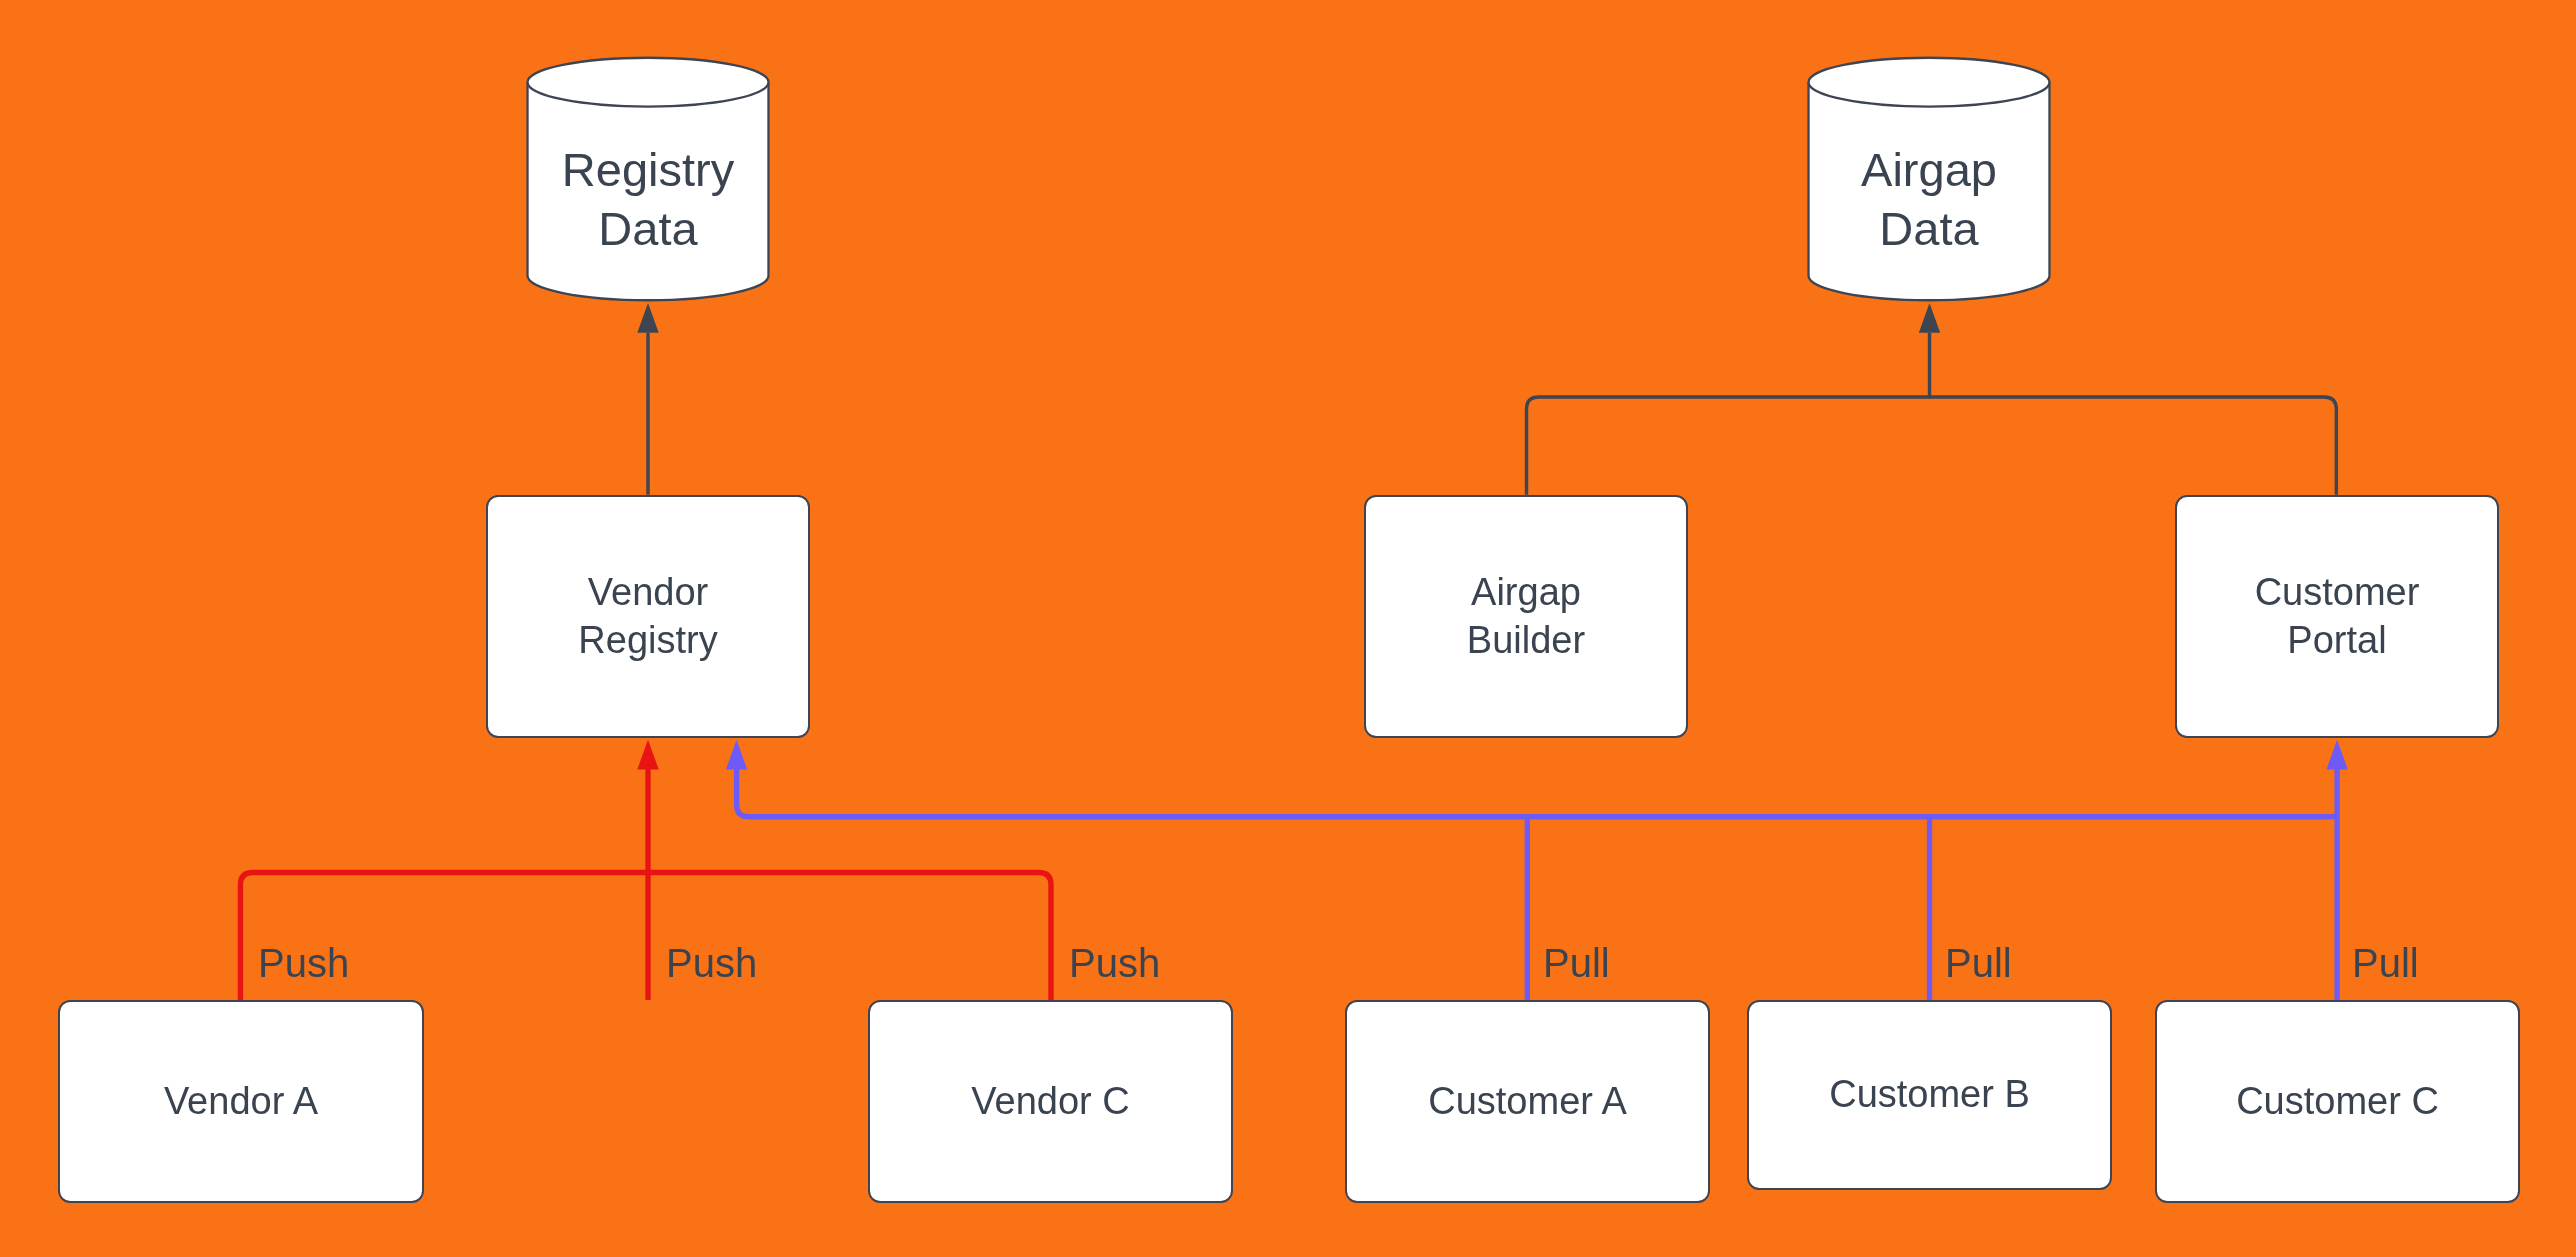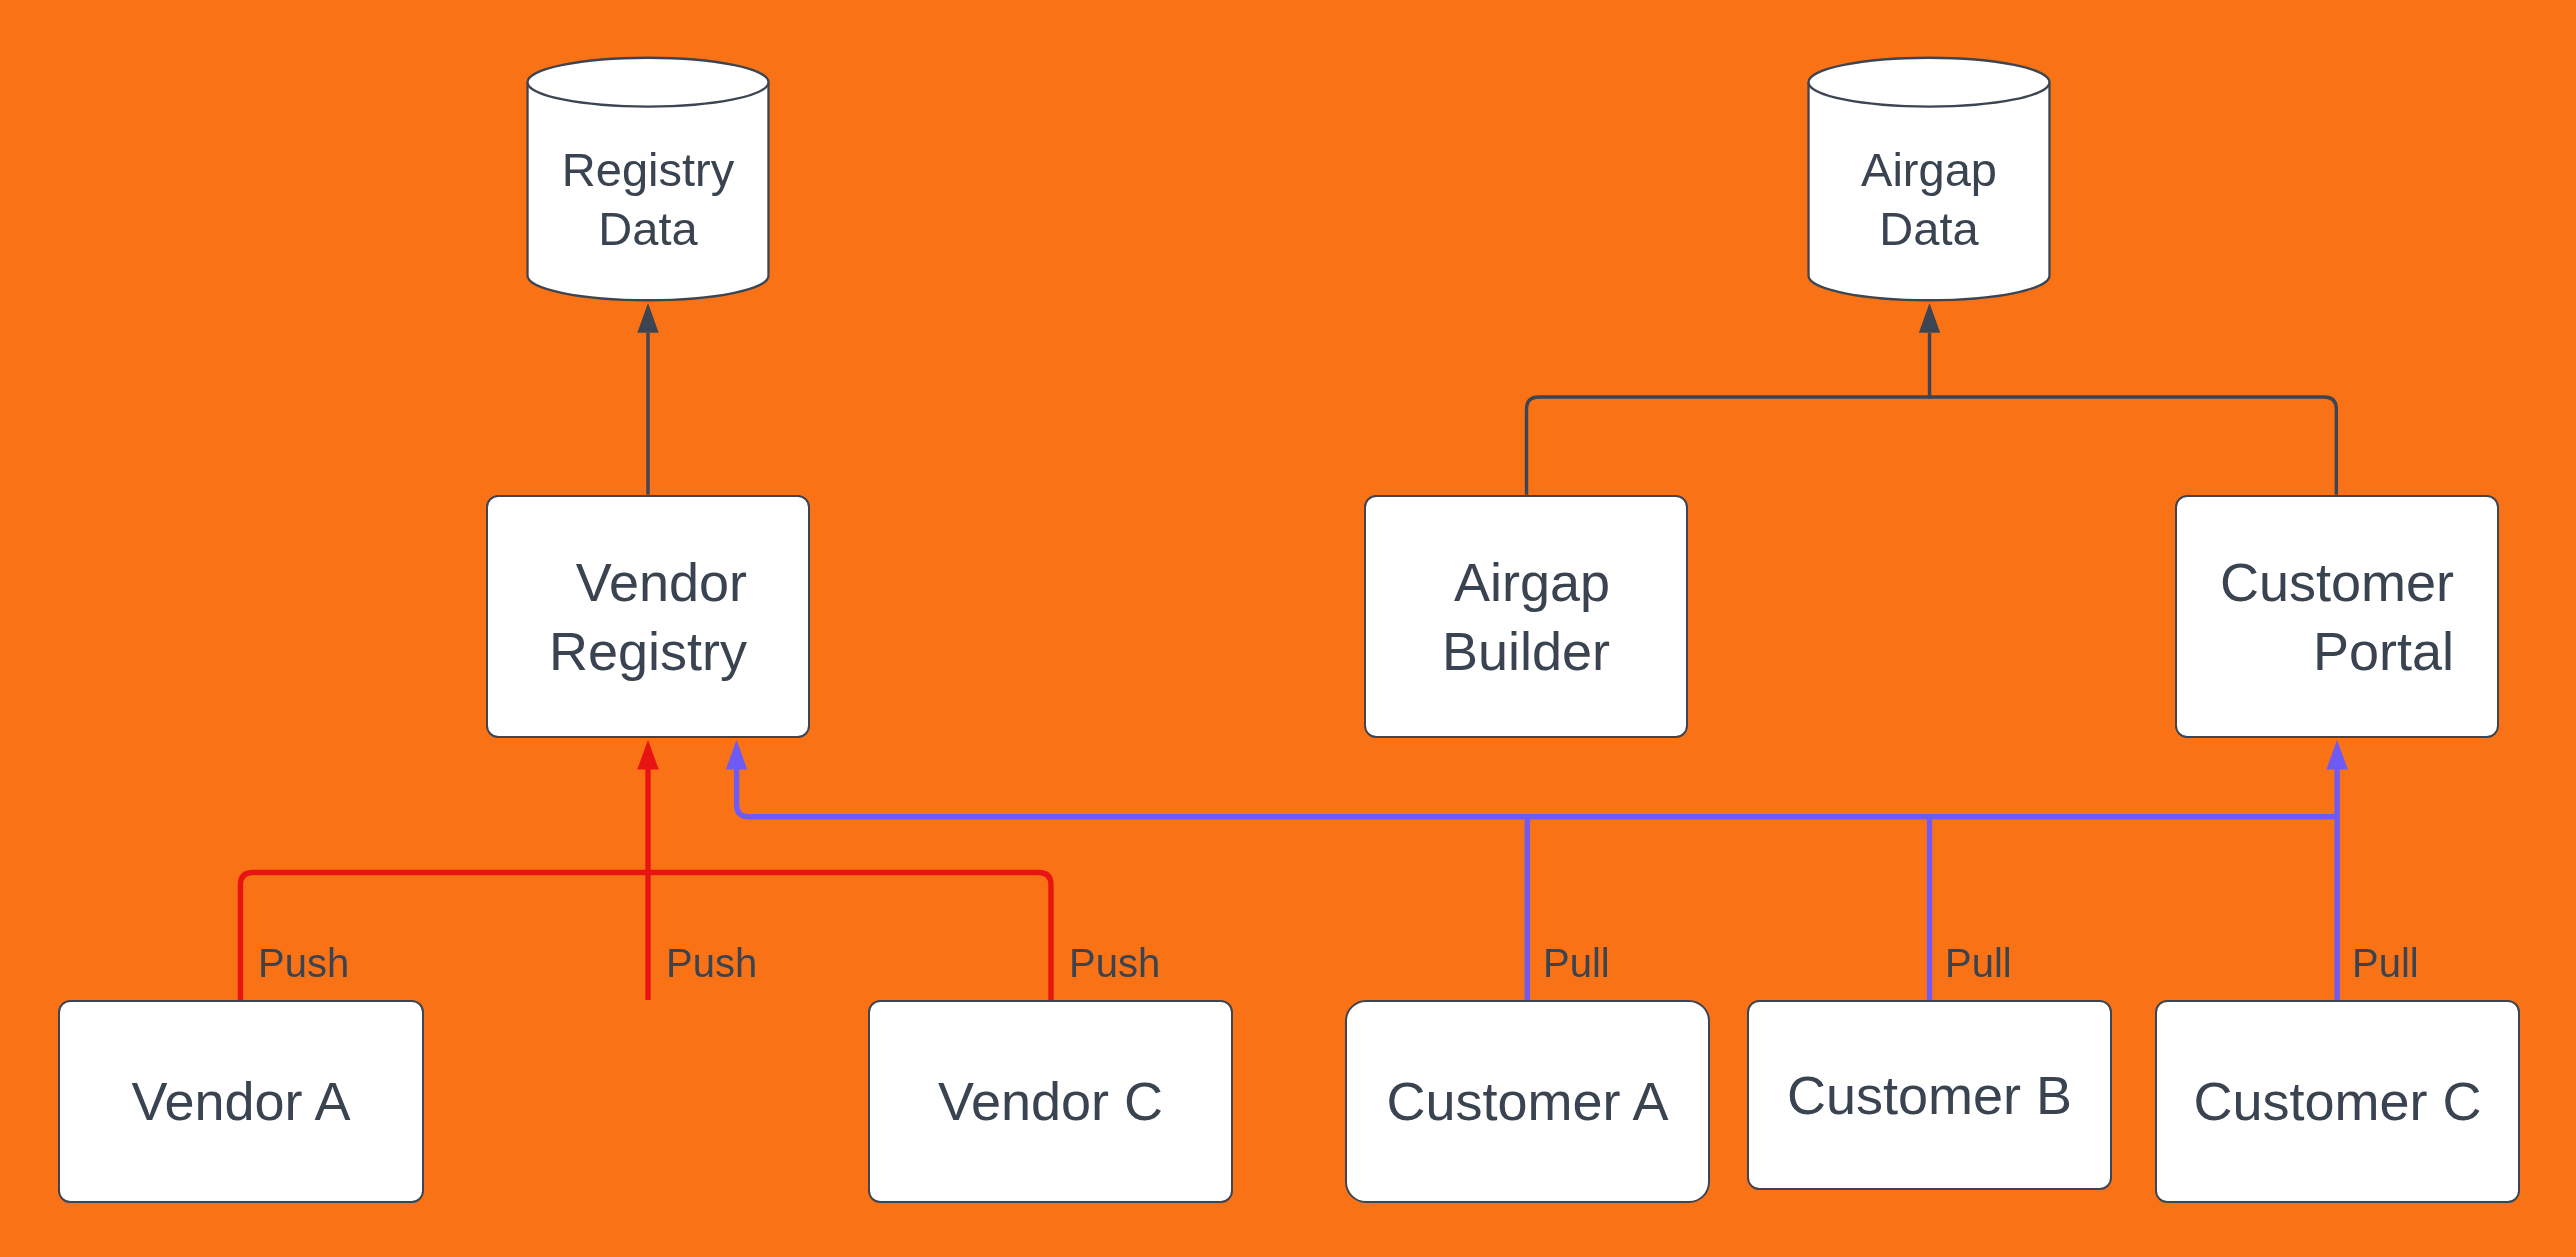--- a/index.html
+++ b/index.html
@@ -22,24 +22,23 @@
     background: #ffffff;
     border: 2.3px solid #3d4452;
     border-radius: 12.2px;
     box-sizing: border-box;
     display: flex;
     align-items: center;
     justify-content: center;
     text-align: center;
   }
   .plabel {
-    font-size: 54px;
+    font-size: 38px;
     line-height: 1.26;
     color: #3a4350;
-    text-align: right;
   }
   .plabel span { display: block; }
   .cylinder {
     position: absolute;
     width: 244px;
     height: 246px;
   }
   .cylinder svg { position: absolute; left: 0; top: 0; }
   .cyl-label {
     position: absolute;
@@ -151,21 +150,21 @@
     </div>
   </div>
 
 
   <div class="pbox" style="left:868px; top:1000px; width:365px; height:203px;">
     <div class="plabel">
       <span>Vendor C</span>
     </div>
   </div>
 
-  <div class="pbox" style="left:1345px; top:1000px; width:365px; height:203px;border-radius:21px;">
+  <div class="pbox" style="left:1345px; top:1000px; width:365px; height:203px;">
     <div class="plabel">
       <span>Customer A</span>
     </div>
   </div>
 
   <div class="pbox" style="left:1747px; top:1000px; width:365px; height:190px;">
     <div class="plabel">
       <span>Customer B</span>
     </div>
   </div>

